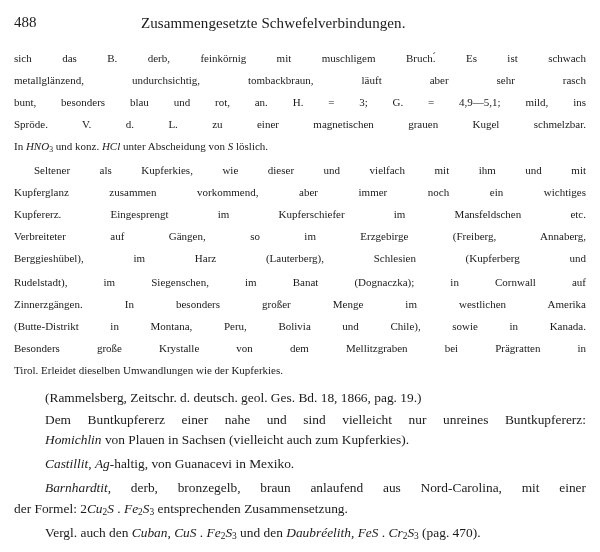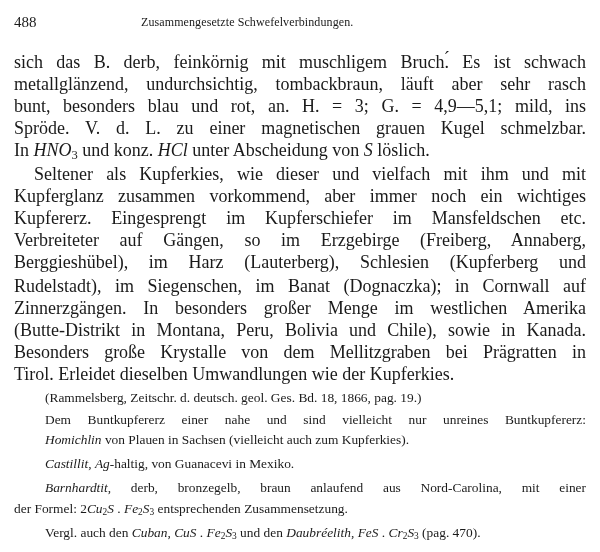--- a/index.html
+++ b/index.html
@@ -4,25 +4,25 @@
 <style>
   html, body { margin: 0; padding: 0; background: #ffffff; }
   body {
     width: 600px; height: 552px; overflow: hidden; position: relative;
     font-family: "DejaVu Serif", "Liberation Serif", serif;
     color: #1a1a1a;
   }
   .page { position: absolute; left: 0; top: 0; width: 540px; height: 552px; }
   .header { position: absolute; top: 14px; left: 14px; right: 14px; height: 22px; }
   .page-number { position: absolute; left: 0; top: 0; font-size: 15px; font-family: "Liberation Serif", serif; }
-  .running-title { position: absolute; left: 127px; top: 1px; font-size: 12px; font-family: "Liberation Serif", serif; letter-spacing: 0.1px; }
+  .running-title { position: absolute; left: 127px; top: 1px; font-size: 15px; font-family: "Liberation Serif", serif; letter-spacing: 0.1px; }
   .line {
     position: absolute; left: 14px; width: 572px;
     font-family: "Liberation Serif", serif;
-    font-size: 18px; white-space: nowrap;
+    font-size: 11px; white-space: nowrap;
     text-align: justify; text-align-last: justify;
   }
   .line.last { text-align-last: left; }
   .line.indent { left: 34px; width: 552px; }
   .small {
     position: absolute; left: 45px; width: 541px;
     font-family: "Liberation Serif", serif;
     font-size: 13.4px; white-space: nowrap;
     text-align: justify; text-align-last: justify;
   }

